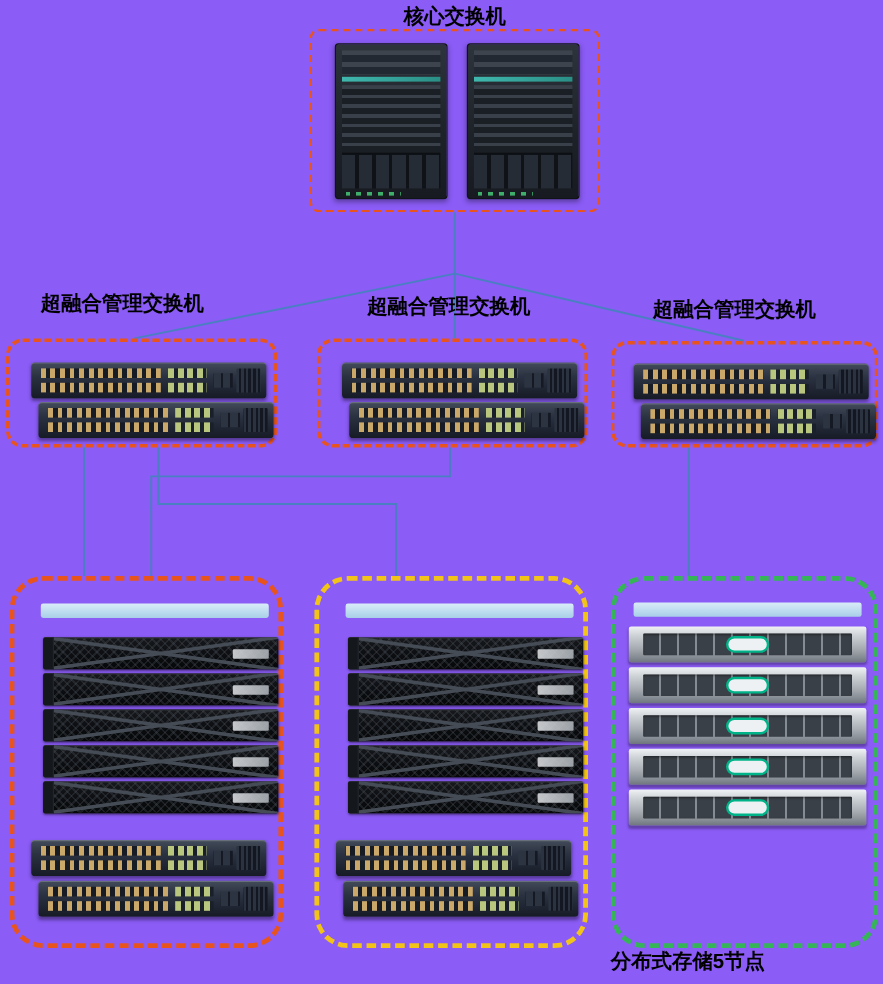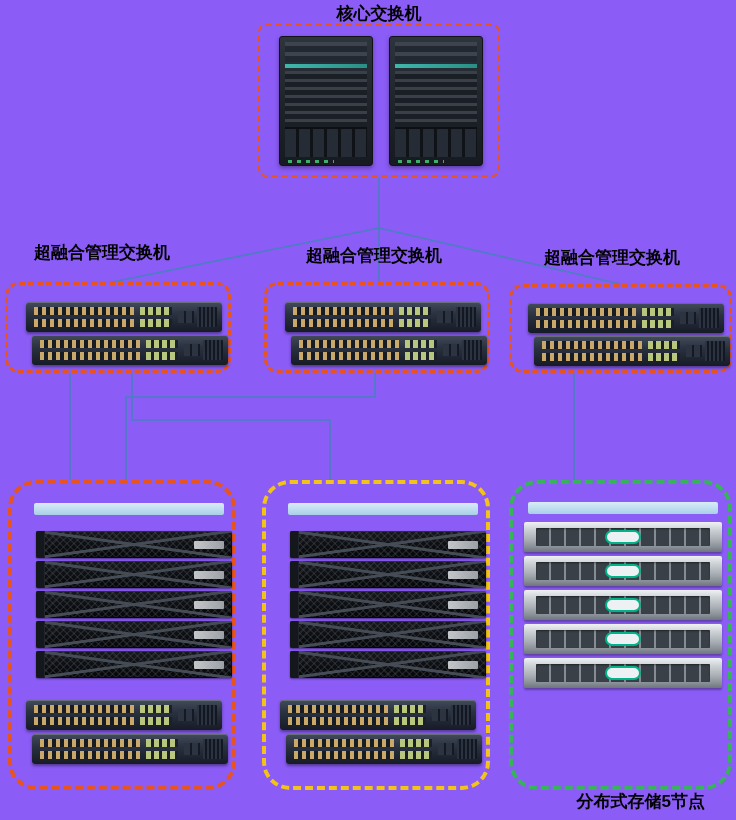--- a/index.html
+++ b/index.html
@@ -11,21 +11,21 @@
   .lines { position:absolute; left:0; top:0; width:736px; height:820px; }
   .lines line, .lines polyline { stroke:var(--link,#4a7fc1); stroke-width:1.6; fill:none; }
 
   .lbl { position:absolute; font-weight:bold; font-size:17px; color:#000; white-space:nowrap; line-height:19px; }
   .lbl-core   { left:258px; top:4px;  width:242px; text-align:center; }
   .lbl-access { left:34px;  top:243px; }
   .lbl-mgmt   { left:294px; top:246px;margin-left:12px; }
   .lbl-stsw   { left:544px; top:248px; }
   .lbl-crit    { left:8px;   top:792px; width:228px; text-align:center; }
   .lbl-noncrit { left:252px; top:792px; width:248px; text-align:center; }
-  .lbl-stor    { left:482px; top:792px; width:223px; text-align:right; }
+  .lbl-stor    { left:509px; top:792px; width:223px; text-align:left; }
 
   .box { position:absolute; background:transparent; }
   .box-core   { left:258px; top:24px;  width:242px; height:153px; border:2px dashed var(--core-border,#e8541e); border-radius:8px; }
   .box-access { left:5px;   top:282px; width:226px; height:91px;  border:3px dashed var(--access-border,#e8541e); border-radius:14px; }
   .box-mgmt   { left:264px; top:282px; width:226px; height:91px;  border:3px dashed var(--mgmt-border,#e8541e); border-radius:14px; }
   .box-stsw   { left:509px; top:284px; width:223px; height:89px;  border:3px dashed var(--storage-switch-border,#e8541e); border-radius:14px; }
   .box-crit    { left:8px;   top:480px; width:228px; height:310px; border:4px dashed var(--critical-border,#e8541e); border-radius:28px; }
   .box-noncrit { left:262px; top:480px; width:228px; height:310px; border:4px dashed var(--noncritical-border,#f2c318); border-radius:28px; }
   .box-stor    { left:509px; top:480px; width:223px; height:310px; border:4px dashed var(--storage-border,#36b458); border-radius:28px; }
 

